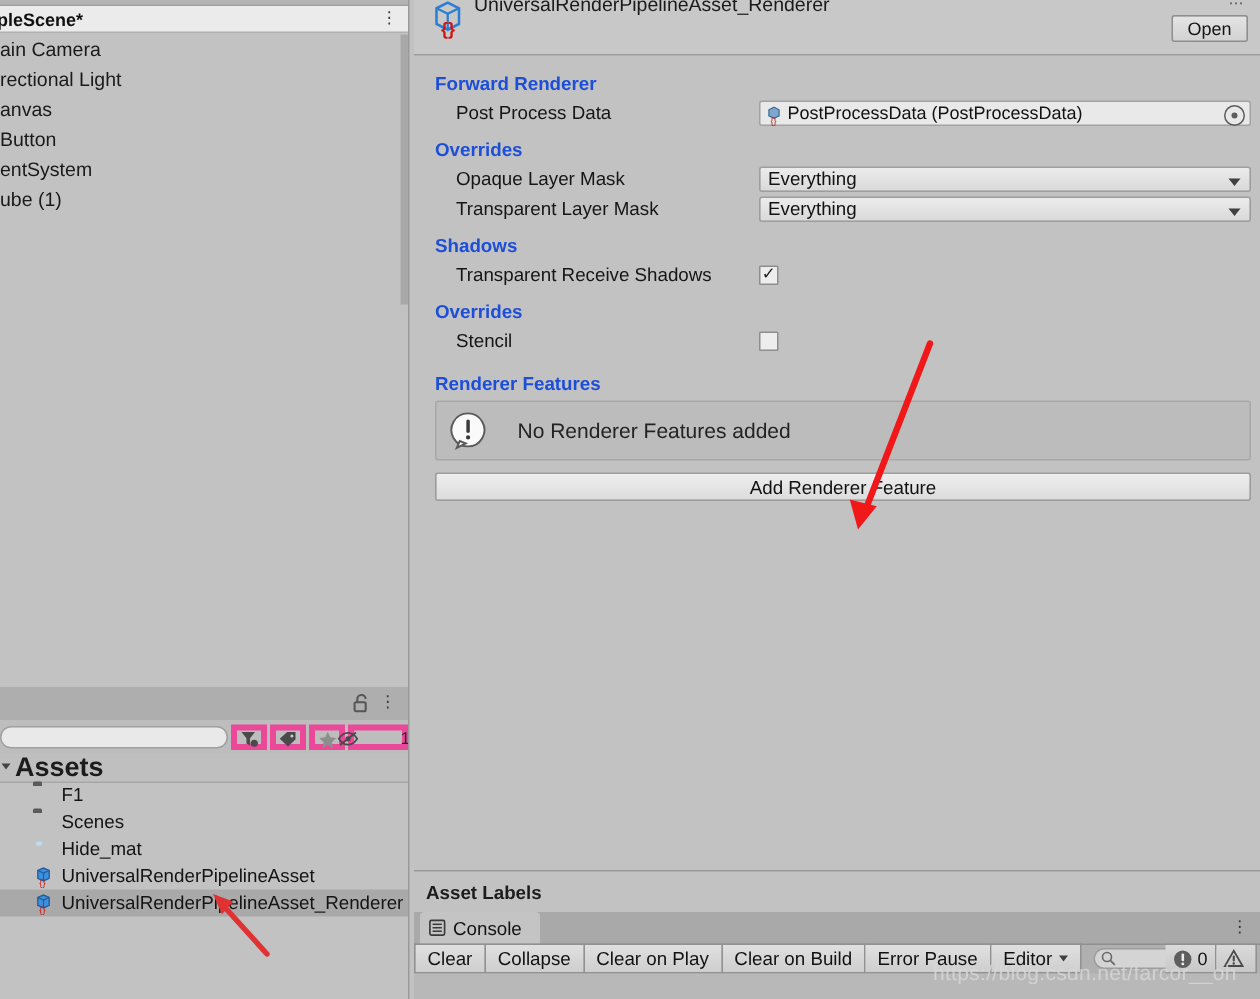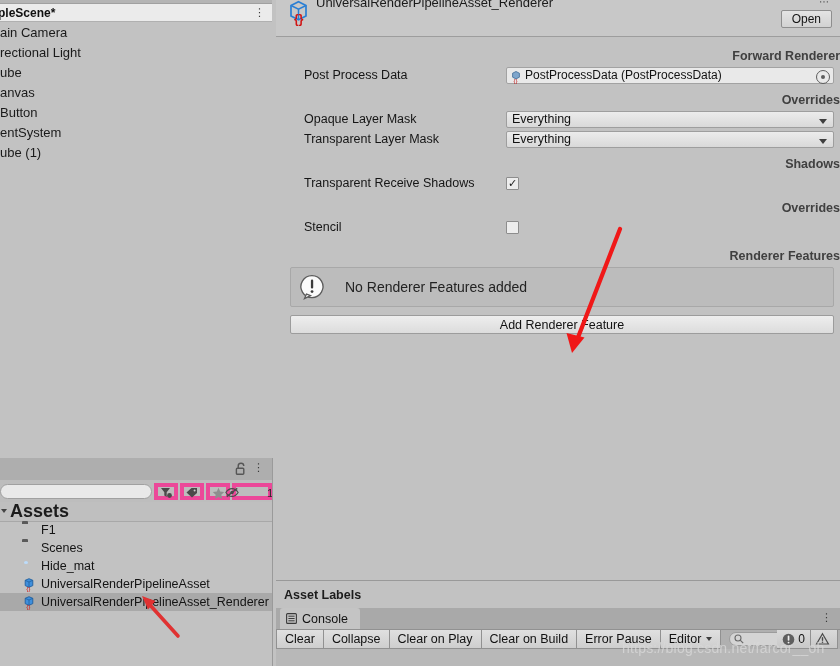--- a/index.html
+++ b/index.html
@@ -13,21 +13,20 @@
     -webkit-font-smoothing: antialiased;
   }
   #root { position: relative; width: 840px; height: 666px; }
 
   
   #hierarchy {
     position: absolute; left: 0; top: 0; width: 272px; height: 458px;
     background: #c2c2c2;
     border-right: 1px solid #9a9a9a;
     overflow: hidden;
-    padding-left: 16px;
   }
   #hierarchy-topline {
     position:absolute; left:0; top:0; width:272px; height:3px; background:#b4b4b4;
     border-bottom:1px solid #a0a0a0;
   }
   .scene-header {
     position: absolute; left: 0; top: 4px; width: 272px; height: 18px;
     background: #ebebeb;
     display: flex; align-items: center;
     box-sizing: border-box;
@@ -146,23 +145,22 @@
     background: linear-gradient(#e4e4e4,#d2d2d2);
     border: 1px solid #8e8e8e; border-radius: 2px;
     display: flex; align-items: center; justify-content: center;
     font-size: 12px; color: #151515; box-sizing: border-box;
   }
   #insp-winctl { position: absolute; right: 8px; top: -4px; font-size: 10px; color:#4a4a4a; letter-spacing:3px;}
 
   #insp-body { position: absolute; left: 0; top: 37px; width: 564px; height: 543px; }
 
   .sec-title {
-    font-weight: bold; font-size: 12.5px; color: #404040;
+    font-weight: bold; font-size: 12.5px; color: #1d4ed8;
     margin: 0 0 2px 14px;
-    text-align: right;
   }
   .prop-row {
     height: 20px; display: flex; align-items: center;
     margin-left: 28px; margin-right: 6px;
   }
   .prop-label { width: 202px; font-size: 12.5px; color: #151515; }
   .obj-field {
     flex: 1; height: 17px; background: #e9e9e9;
     border: 1px solid #a2a2a2; border-radius: 2px;
     display: flex; align-items: center; position: relative;
@@ -290,21 +288,20 @@
     <div id="hierarchy-topline"></div>
 
     <div class="scene-header">
       <span class="scene-name">pleScene*</span>
       <span class="kebab">⋮</span>
     </div>
 
     <div id="hierarchy-list">
       <div class="h-row">ain Camera</div>
       <div class="h-row">rectional Light</div>
-      <div class="h-row">ube</div>
       <div class="h-row">anvas</div>
       <div class="h-row">Button</div>
       <div class="h-row">entSystem</div>
       <div class="h-row">ube (1)</div>
     </div>
     <div id="hier-scroll"></div>
   </div>
 
   <div id="project">
     <div id="project-tabstrip">

